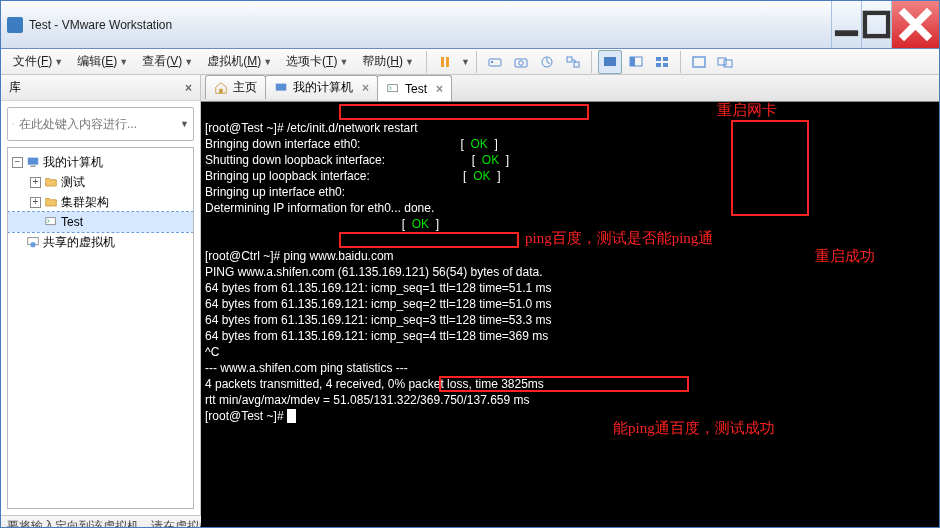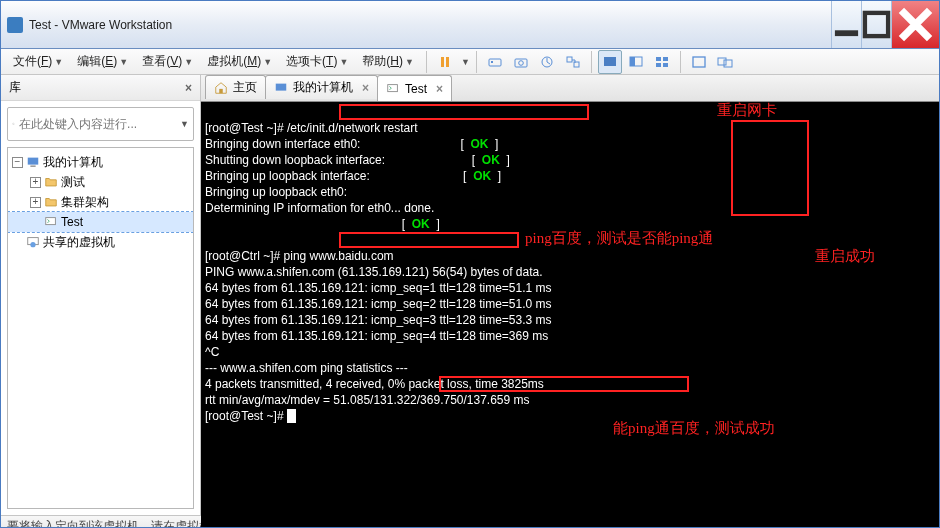--- a/index.html
+++ b/index.html
@@ -27,21 +27,21 @@
 .ti.sel{background:#d6e8ff;outline:1px dashed #6aa0e2}
 .exp{width:11px;height:11px;border:1px solid #8a8a8a;display:flex;align-items:center;justify-content:center;font-size:10px;line-height:1;color:#555;background:#fff}
 .noexp{width:11px}
 .tico{width:14px;height:14px}
 .main{flex:1;display:flex;flex-direction:column;background:#252525}
 .tabs{height:28px;background:linear-gradient(#f4f4f4,#e3e3e3);display:flex;align-items:flex-start;padding:0 4px;gap:0;border-bottom:1px solid #8a8a8a}
 .tab{height:24px;background:linear-gradient(#fdfdfd,#ececec);border:1px solid #a8a8a8;border-bottom:0;display:flex;align-items:center;padding:0 8px;gap:5px;border-radius:3px 3px 0 0;margin-right:-1px}
 .tab.active{background:#fff;height:26px}
 .tab .x{color:#888;font-weight:bold;margin-left:4px}
 .term{flex:1;background:#000;color:#fff;font-family:"Courier New",monospace;font-size:14px;line-height:16px;padding:2px 4px;position:relative;white-space:pre}
-.ok{color:#00e000;font-weight:bold}
+.ok{color:#00e000;font-weight:normal}
 .ann{color:#ff2222;font-family:"Microsoft YaHei";font-size:15px;position:absolute}
 .box{position:absolute;border:2px solid #ff2222}
 .cursor{display:inline-block;width:9px;height:14px;background:#fff;vertical-align:middle}
 .status{height:22px;background:linear-gradient(#f7f7f7,#e6e6e6);border-top:1px solid #c6c6c6;display:flex;align-items:center;padding:0 6px;color:#444}
 .dd{font-size:9px;color:#555;margin-left:2px}
 </style>
 </head>
 <body>
 
 <div class="titlebar">
@@ -220,21 +220,21 @@
           </svg>
           <span>Test</span>
           <span class="x">×</span>
         </div>
     </div>
     <div class="term">
 <span>[root@Test ~]# /etc/init.d/network restart</span>
 <span>Bringing down interface eth0:                              [  </span><span class="ok">OK</span><span>  ]</span>
 <span>Shutting down loopback interface:                          [  </span><span class="ok">OK</span><span>  ]</span>
 <span>Bringing up loopback interface:                            [  </span><span class="ok">OK</span><span>  ]</span>
-<span>Bringing up loopback eth0:  </span>
+<span>Bringing up interface eth0:  </span>
 <span>Determining IP information for eth0... done.</span>
 <span>                                                           [  </span><span class="ok">OK</span><span>  ]</span>
 
 <span>[root@Ctrl ~]# ping www.baidu.com</span>
 <span>PING www.a.shifen.com (61.135.169.121) 56(54) bytes of data.</span>
 <span>64 bytes from 61.135.169.121: icmp_seq=1 ttl=128 time=51.1 ms</span>
 <span>64 bytes from 61.135.169.121: icmp_seq=2 ttl=128 time=51.0 ms</span>
 <span>64 bytes from 61.135.169.121: icmp_seq=3 ttl=128 time=53.3 ms</span>
 <span>64 bytes from 61.135.169.121: icmp_seq=4 ttl=128 time=369 ms</span>
 <span>^C</span>

